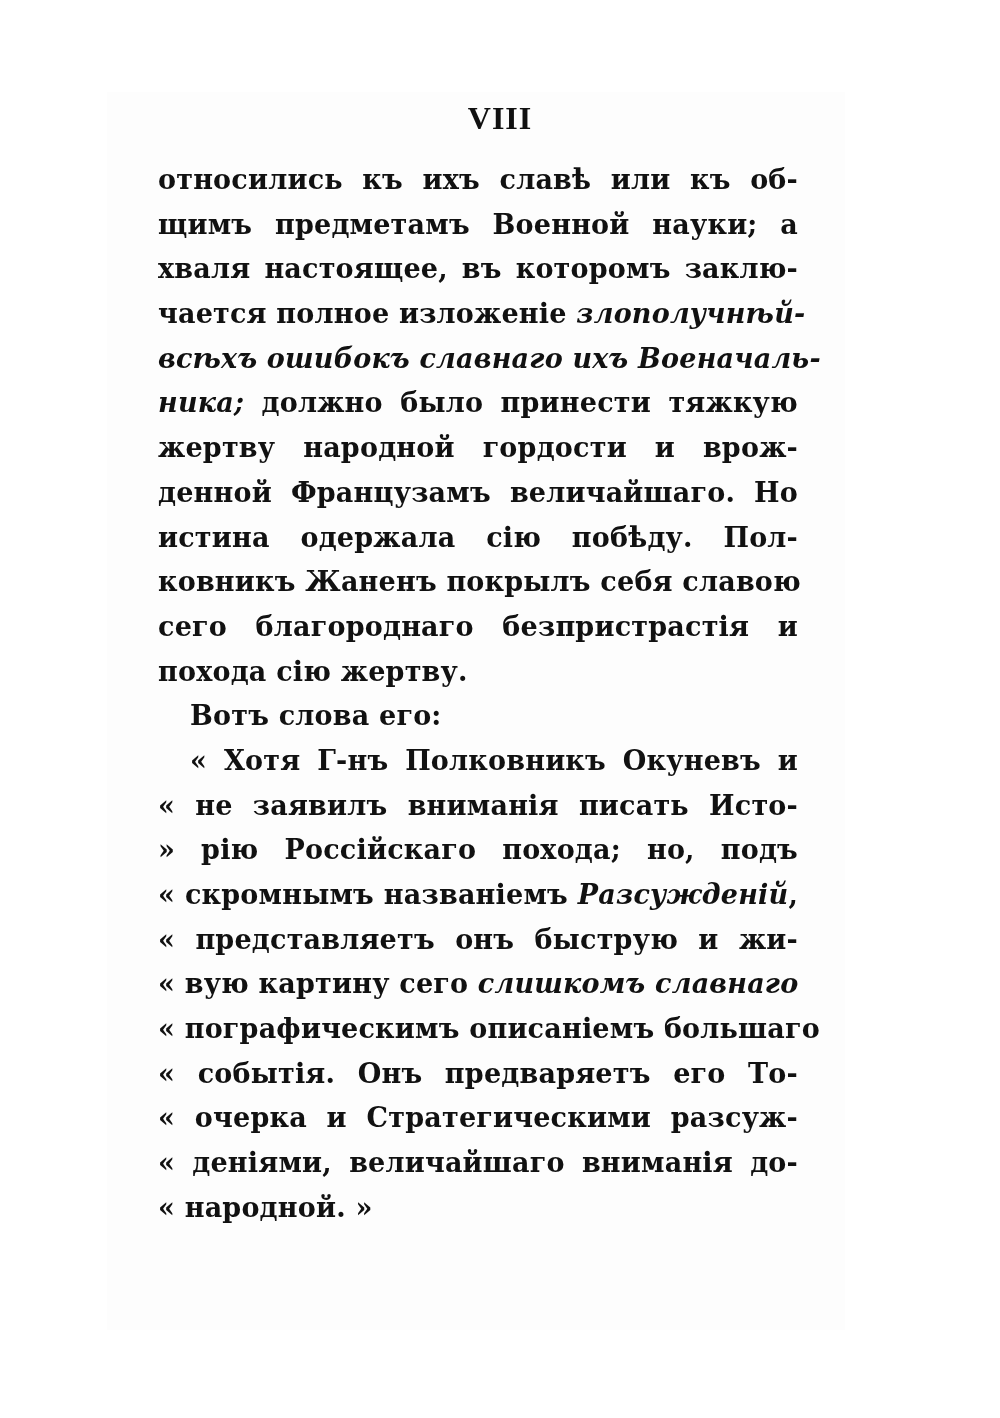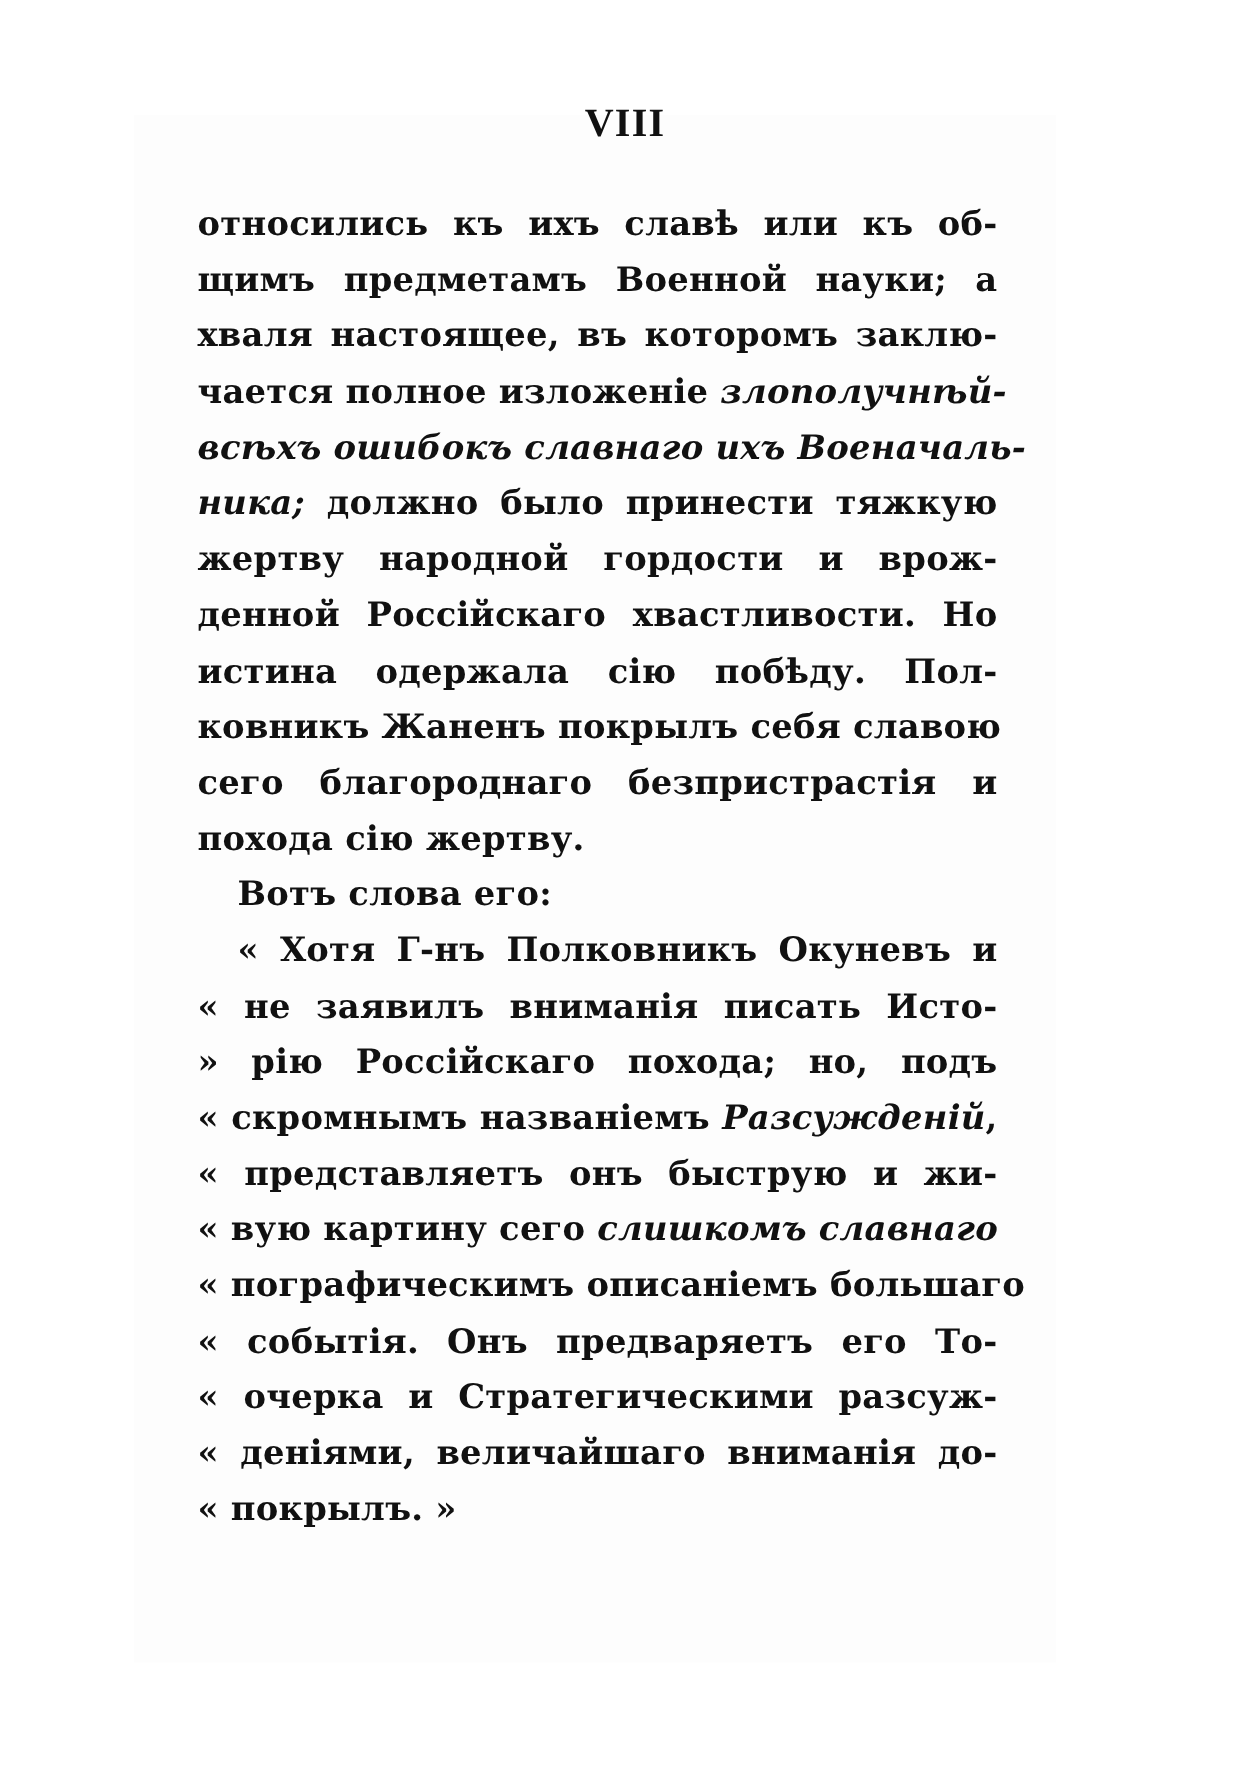--- a/index.html
+++ b/index.html
@@ -20,21 +20,21 @@
       left: 107px;
       top: 92px;
       width: 738px;
       height: 1238px;
       background: #fdfdfd;
     }
     .page-number {
       position: absolute;
       left: 0;
       width: 1000px;
-      top: 80px;
+      top: 100px;
       text-align: center;
       font-size: 32px;
       font-weight: bold;
       letter-spacing: 1px;
       font-family: "Liberation Serif", "DejaVu Serif", serif;
     }
     .text-block {
       position: absolute;
       left: 158px;
       top: 158px;
@@ -70,30 +70,30 @@
 <div class="page-number">VIII</div>
 
 <div class="text-block" id="text-block">
     <div class="line"><span>относились къ ихъ славѣ или къ об-</span></div>
     <div class="line"><span>щимъ предметамъ Военной науки; а</span></div>
     <div class="line"><span>хваля настоящее, въ которомъ заклю-</span></div>
     <div class="line"><span>чается полное изложеніе </span><span class="it">злополучнѣй-</span></div>
     <div class="line"><span class="it">всѣхъ ошибокъ славнаго ихъ Военачаль-</span></div>
     <div class="line"><span class="it">ника; </span><span>должно было принести тяжкую</span></div>
     <div class="line"><span>жертву народной гордости и врож-</span></div>
-    <div class="line"><span>денной Россійскаго хвастливости. Но</span></div>
+    <div class="line"><span>денной Французамъ величайшаго. Но</span></div>
     <div class="line"><span>истина одержала сію побѣду. Пол-</span></div>
     <div class="line"><span>ковникъ Жаненъ покрылъ себя славою</span></div>
     <div class="line"><span>сего благороднаго безпристрастія и</span></div>
     <div class="line last"><span>похода сію жертву.</span></div>
     <div class="line last indent"><span>Вотъ слова его:</span></div>
     <div class="line indent"><span>« Хотя Г-нъ Полковникъ Окуневъ и</span></div>
     <div class="line"><span>« не заявилъ вниманія писать Исто-</span></div>
     <div class="line"><span>» рію Россійскаго похода; но, подъ</span></div>
     <div class="line"><span>« скромнымъ названіемъ </span><span class="it">Разсужденій</span><span>,</span></div>
     <div class="line"><span>« представляетъ онъ быструю и жи-</span></div>
     <div class="line"><span>« вую картину сего </span><span class="it">слишкомъ славнаго</span></div>
     <div class="line"><span>« пографическимъ описаніемъ большаго</span></div>
     <div class="line"><span>« событія. Онъ предваряетъ его То-</span></div>
     <div class="line"><span>« очерка и Стратегическими разсуж-</span></div>
     <div class="line"><span>« деніями, величайшаго вниманія до-</span></div>
-    <div class="line last"><span>« покрылъ. »</span></div>
+    <div class="line last"><span>« народной. »</span></div>
   </div>
 
 </body></html>

